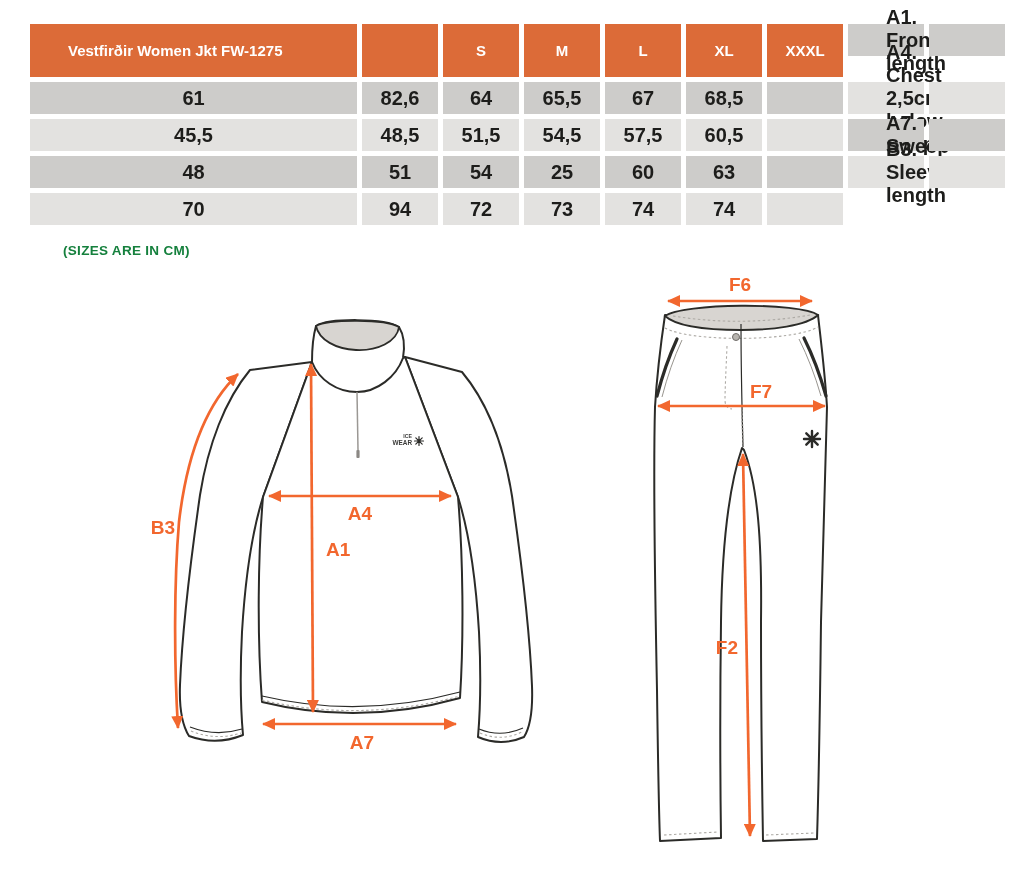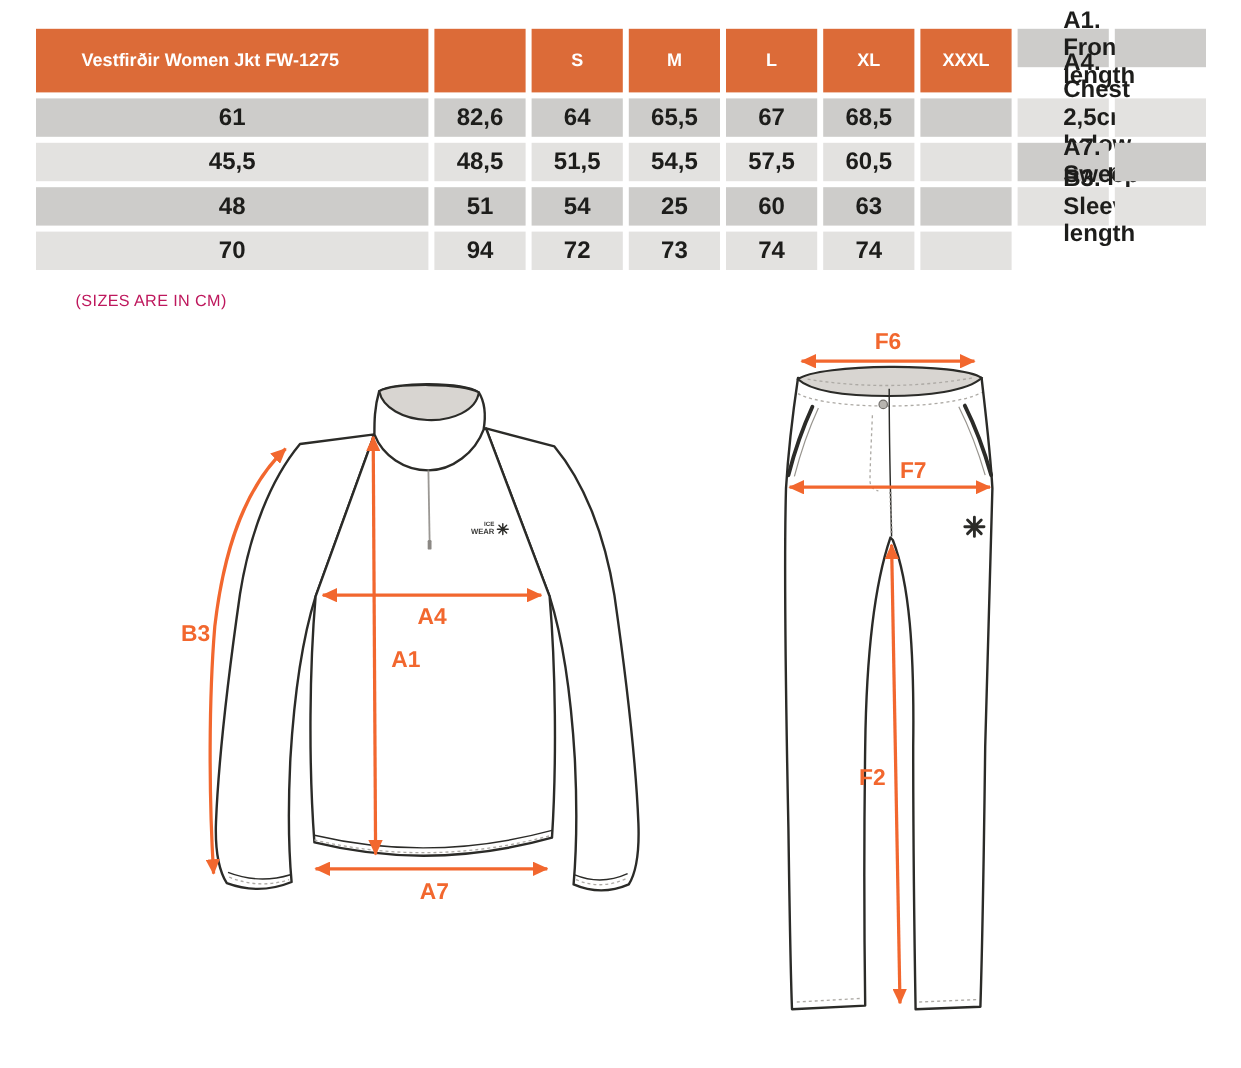--- a/index.html
+++ b/index.html
@@ -21,21 +21,21 @@
   .cell.th{
     height:53px;background:#DC6B38;color:#ffffff;font-weight:700;font-size:15px;
   }
   .cell.td{height:32px;}
   .cell.left{justify-content:flex-start;padding-left:38px;box-sizing:border-box;}
   .row-dark{background:#CDCCCA;}
   .row-light{background:#E3E2E0;}
   
   .cm-note{
     position:absolute;left:63px;top:243px;
-    font-size:13.5px;font-weight:400;letter-spacing:.3px;color:#be185d;
+    font-size:13.5px;font-weight:700;letter-spacing:.3px;color:#15803d;
   }
   
   .jacket-svg{position:absolute;left:140px;top:300px;}
   .pants-svg{position:absolute;left:620px;top:270px;}
   .outline{fill:#ffffff;stroke:#2B2B28;stroke-width:2;stroke-linejoin:round;}
   .outline-thin{fill:none;stroke:#2B2B28;stroke-width:1.2;}
   .grayfill{fill:#D8D5D1;stroke:#2B2B28;stroke-width:1.8;}
   .stitch{fill:none;stroke:#ADAAA5;stroke-width:1.1;stroke-dasharray:2.5 2.5;}
   .zipline{fill:none;stroke:#9B9894;stroke-width:1.5;}
   .dim{fill:none;stroke:#F2672E;stroke-width:2.7;}

